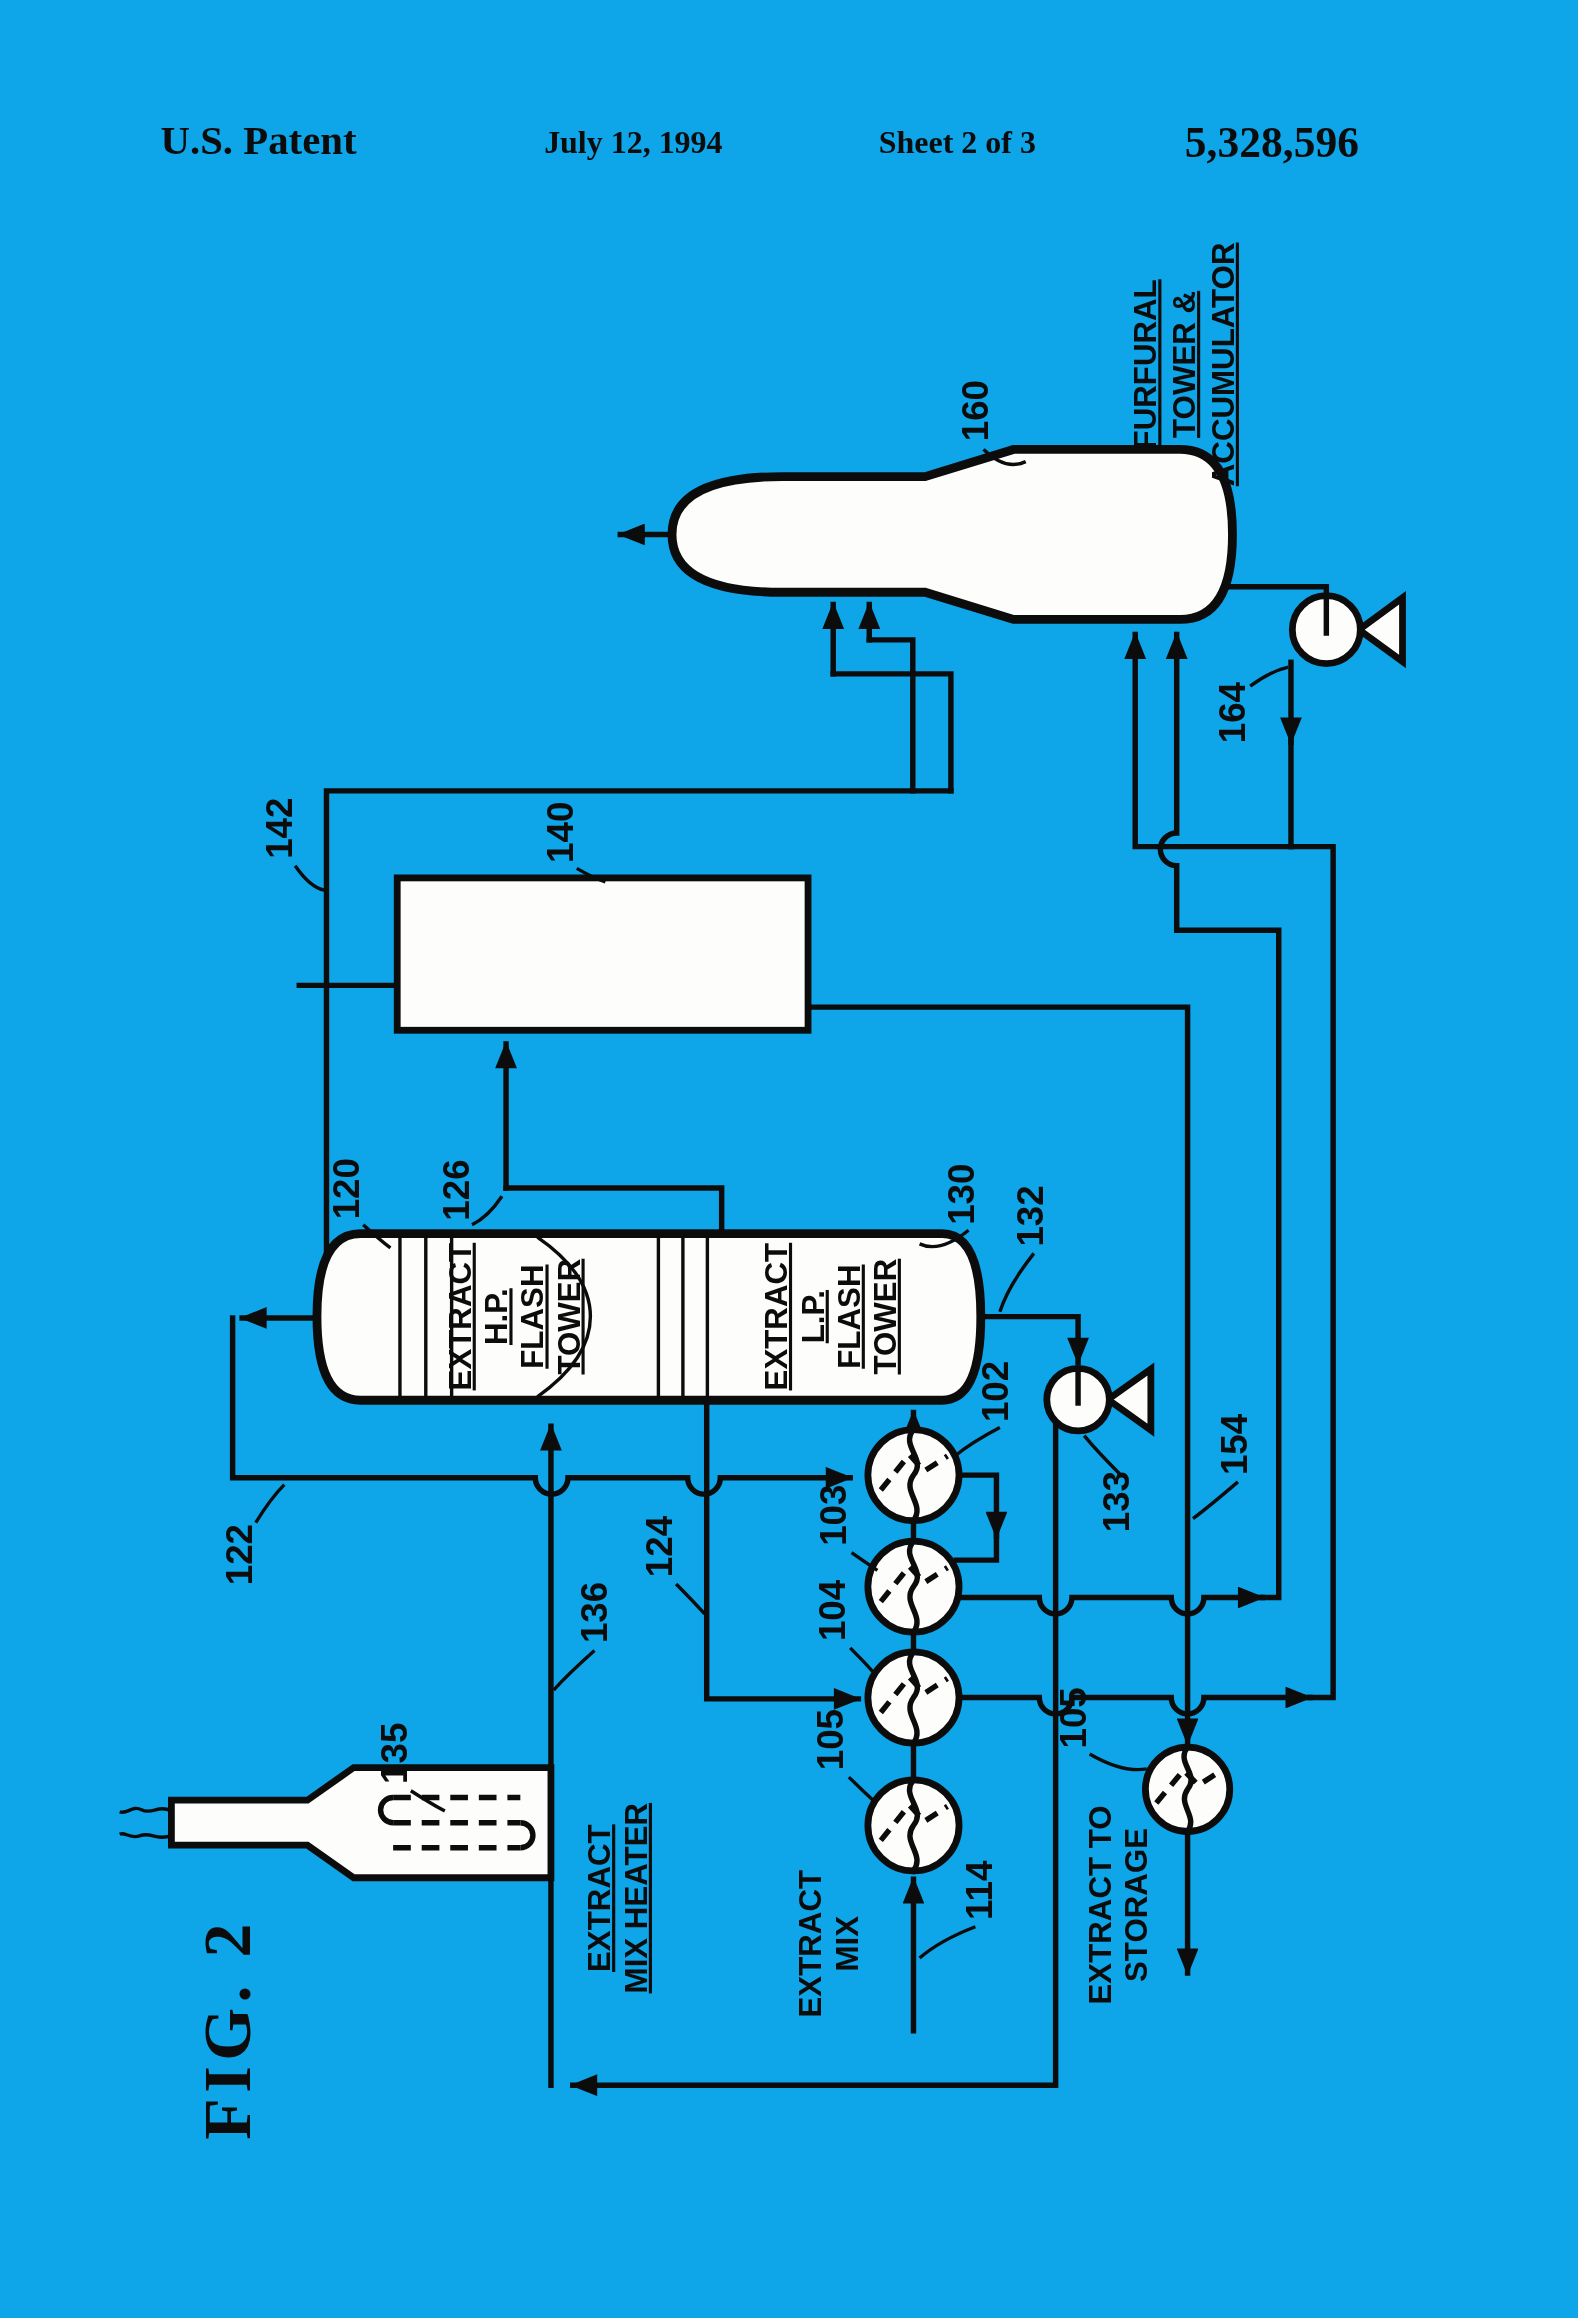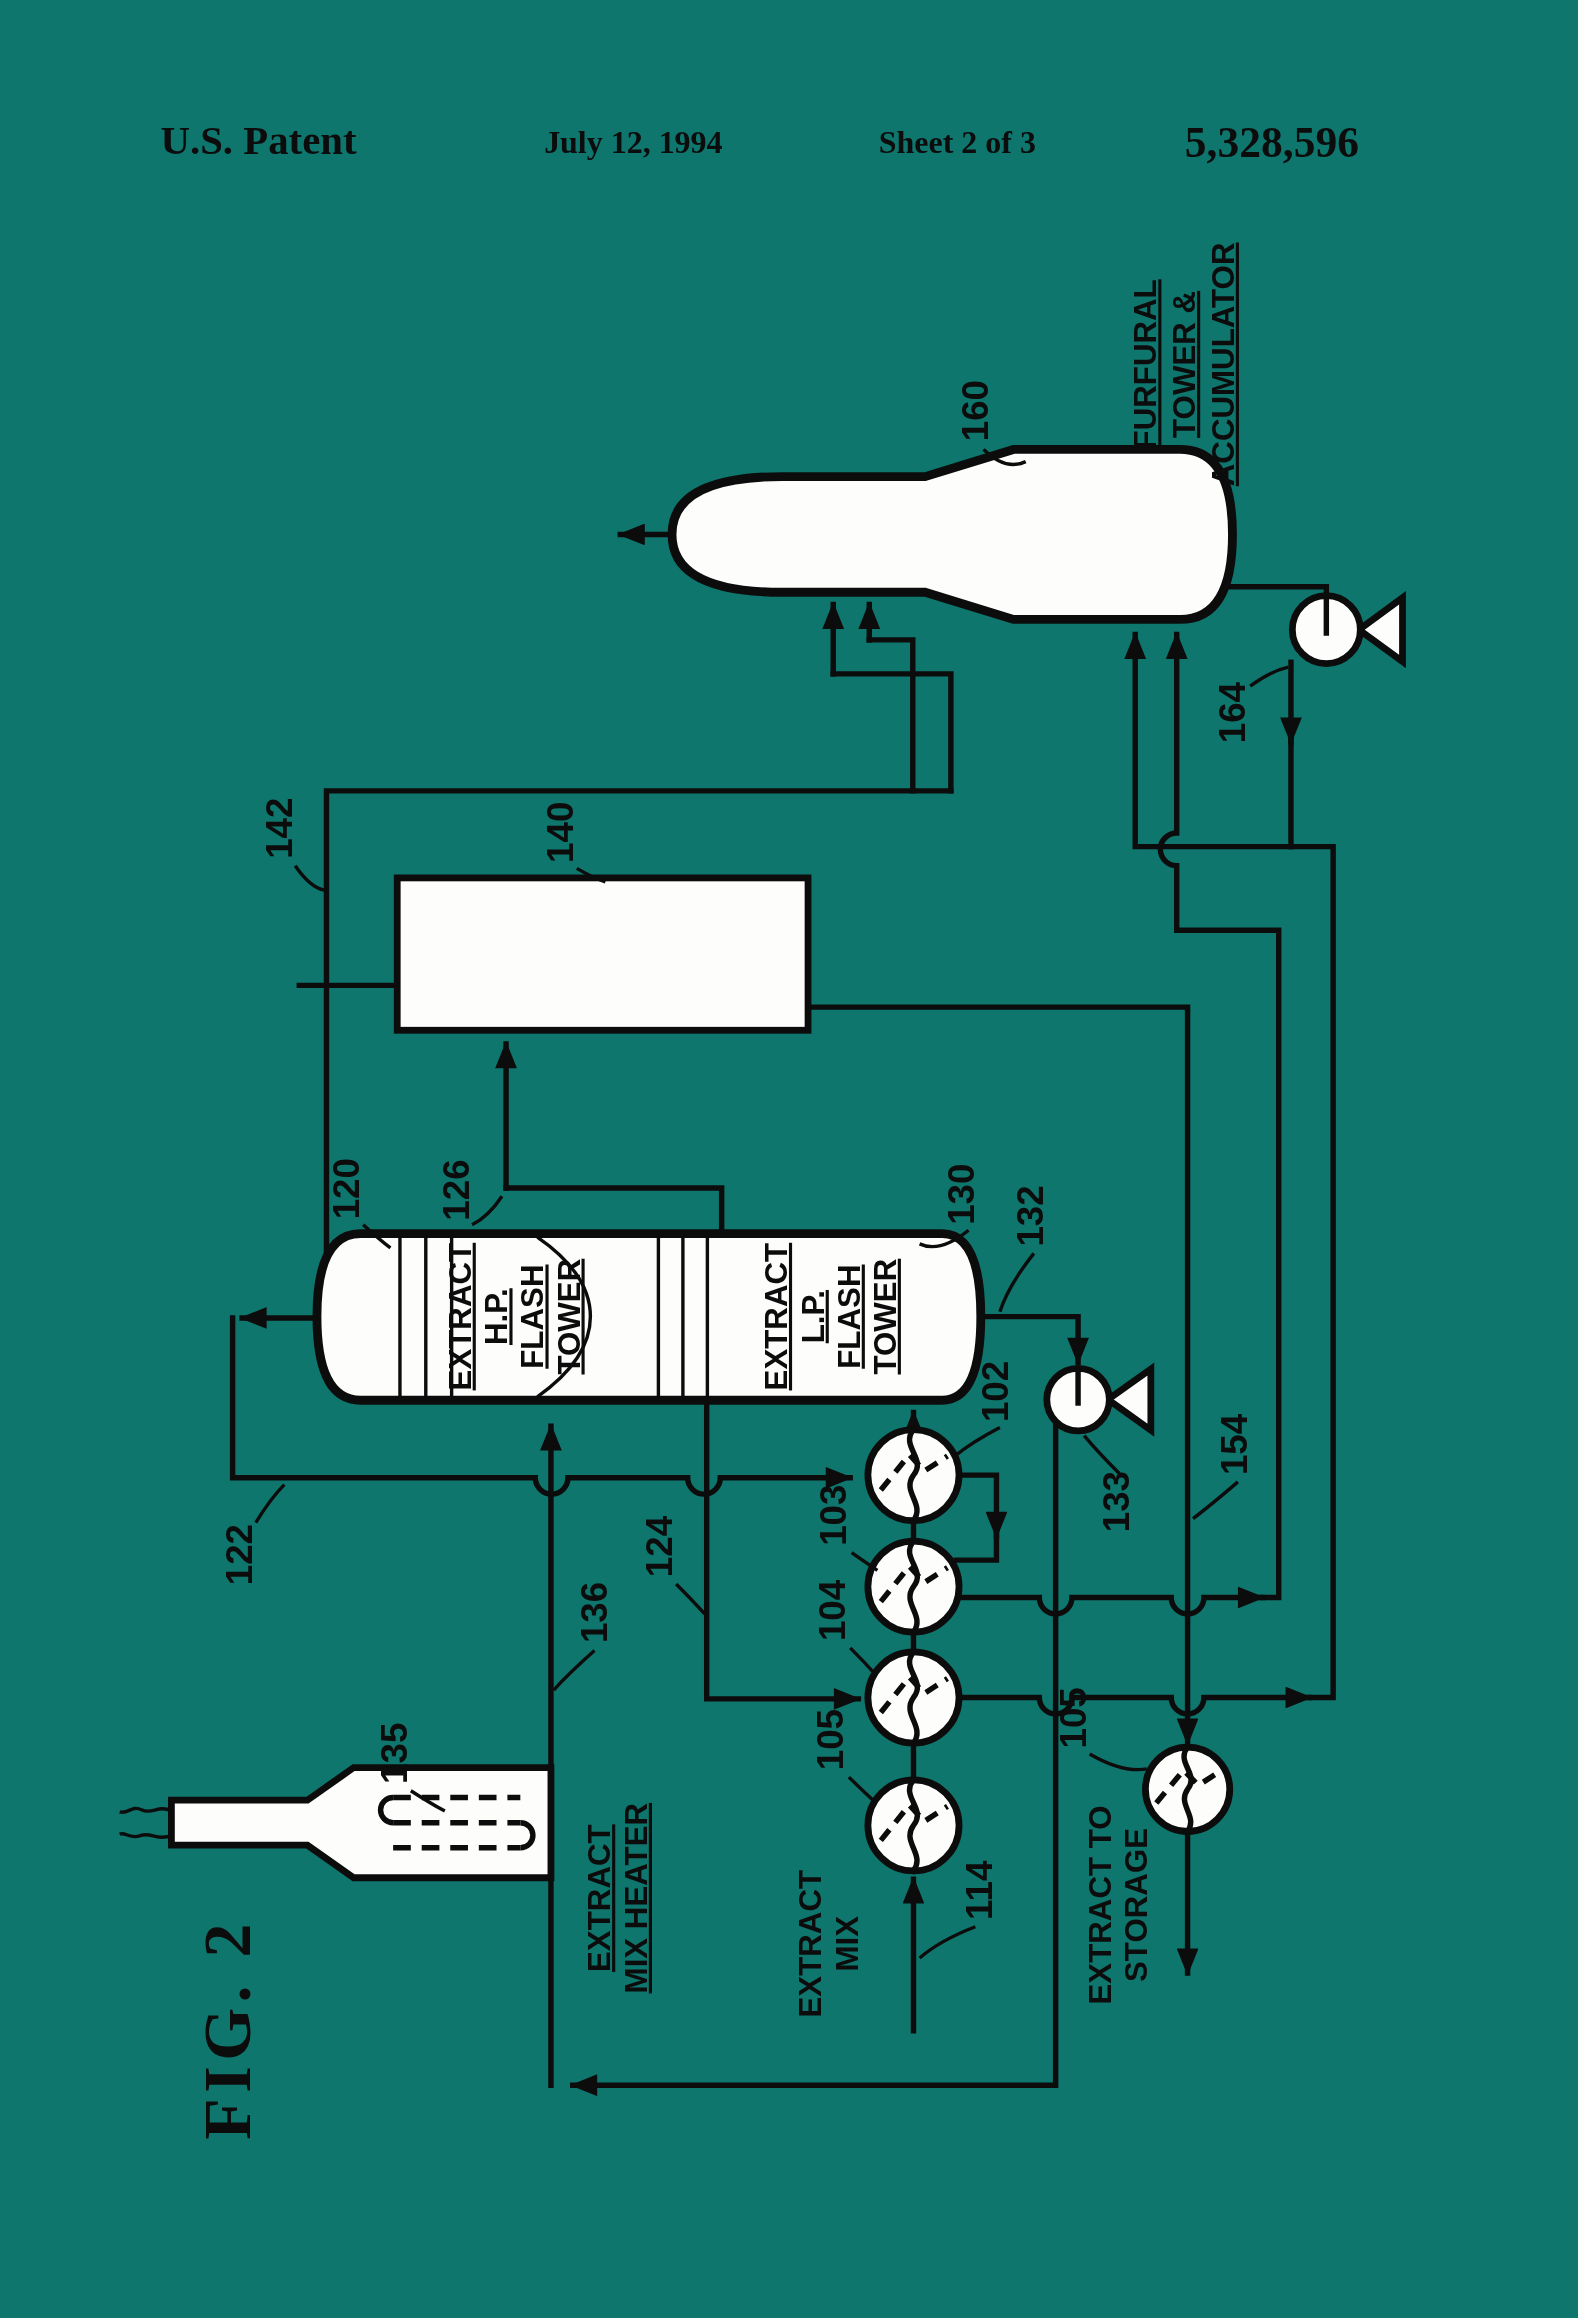--- a/index.html
+++ b/index.html
@@ -1,16 +1,16 @@
 <!DOCTYPE html>
 <html style="font-size:11px"><head>
 <meta charset="utf-8">
 <style>
   html,body{margin:0;padding:0;background:#e8e8e8;}
-  .page{position:relative;width:1578px;height:2319px;background:#0f766e;margin:0 auto;
+  .page{position:relative;width:1578px;height:2319px;background:#0ea5e9;margin:0 auto;
         font-family:"Liberation Sans",sans-serif;}
   svg{display:block;position:absolute;inset:0;}
   .hdr{font-family:"Liberation Serif",serif;font-weight:bold;fill:#0c0c0c;}
   .ref{font-family:"Liberation Sans",sans-serif;font-weight:bold;font-size:54px;fill:#0c0c0c;}
   .lbl{font-family:"Liberation Sans",sans-serif;font-weight:bold;font-size:46px;fill:#0c0c0c;}
   .und{text-decoration:underline;}
   .fig{font-family:"Liberation Serif",serif;font-weight:bold;font-size:100px;fill:#0c0c0c;letter-spacing:8px;}
   .ln{stroke:#0c0c0c;stroke-width:8;fill:none;stroke-linecap:square;}
   .thin{stroke:#0c0c0c;stroke-width:5;fill:none;}
   .heavy{stroke:#0c0c0c;stroke-width:13;fill:#fdfdfb;}

